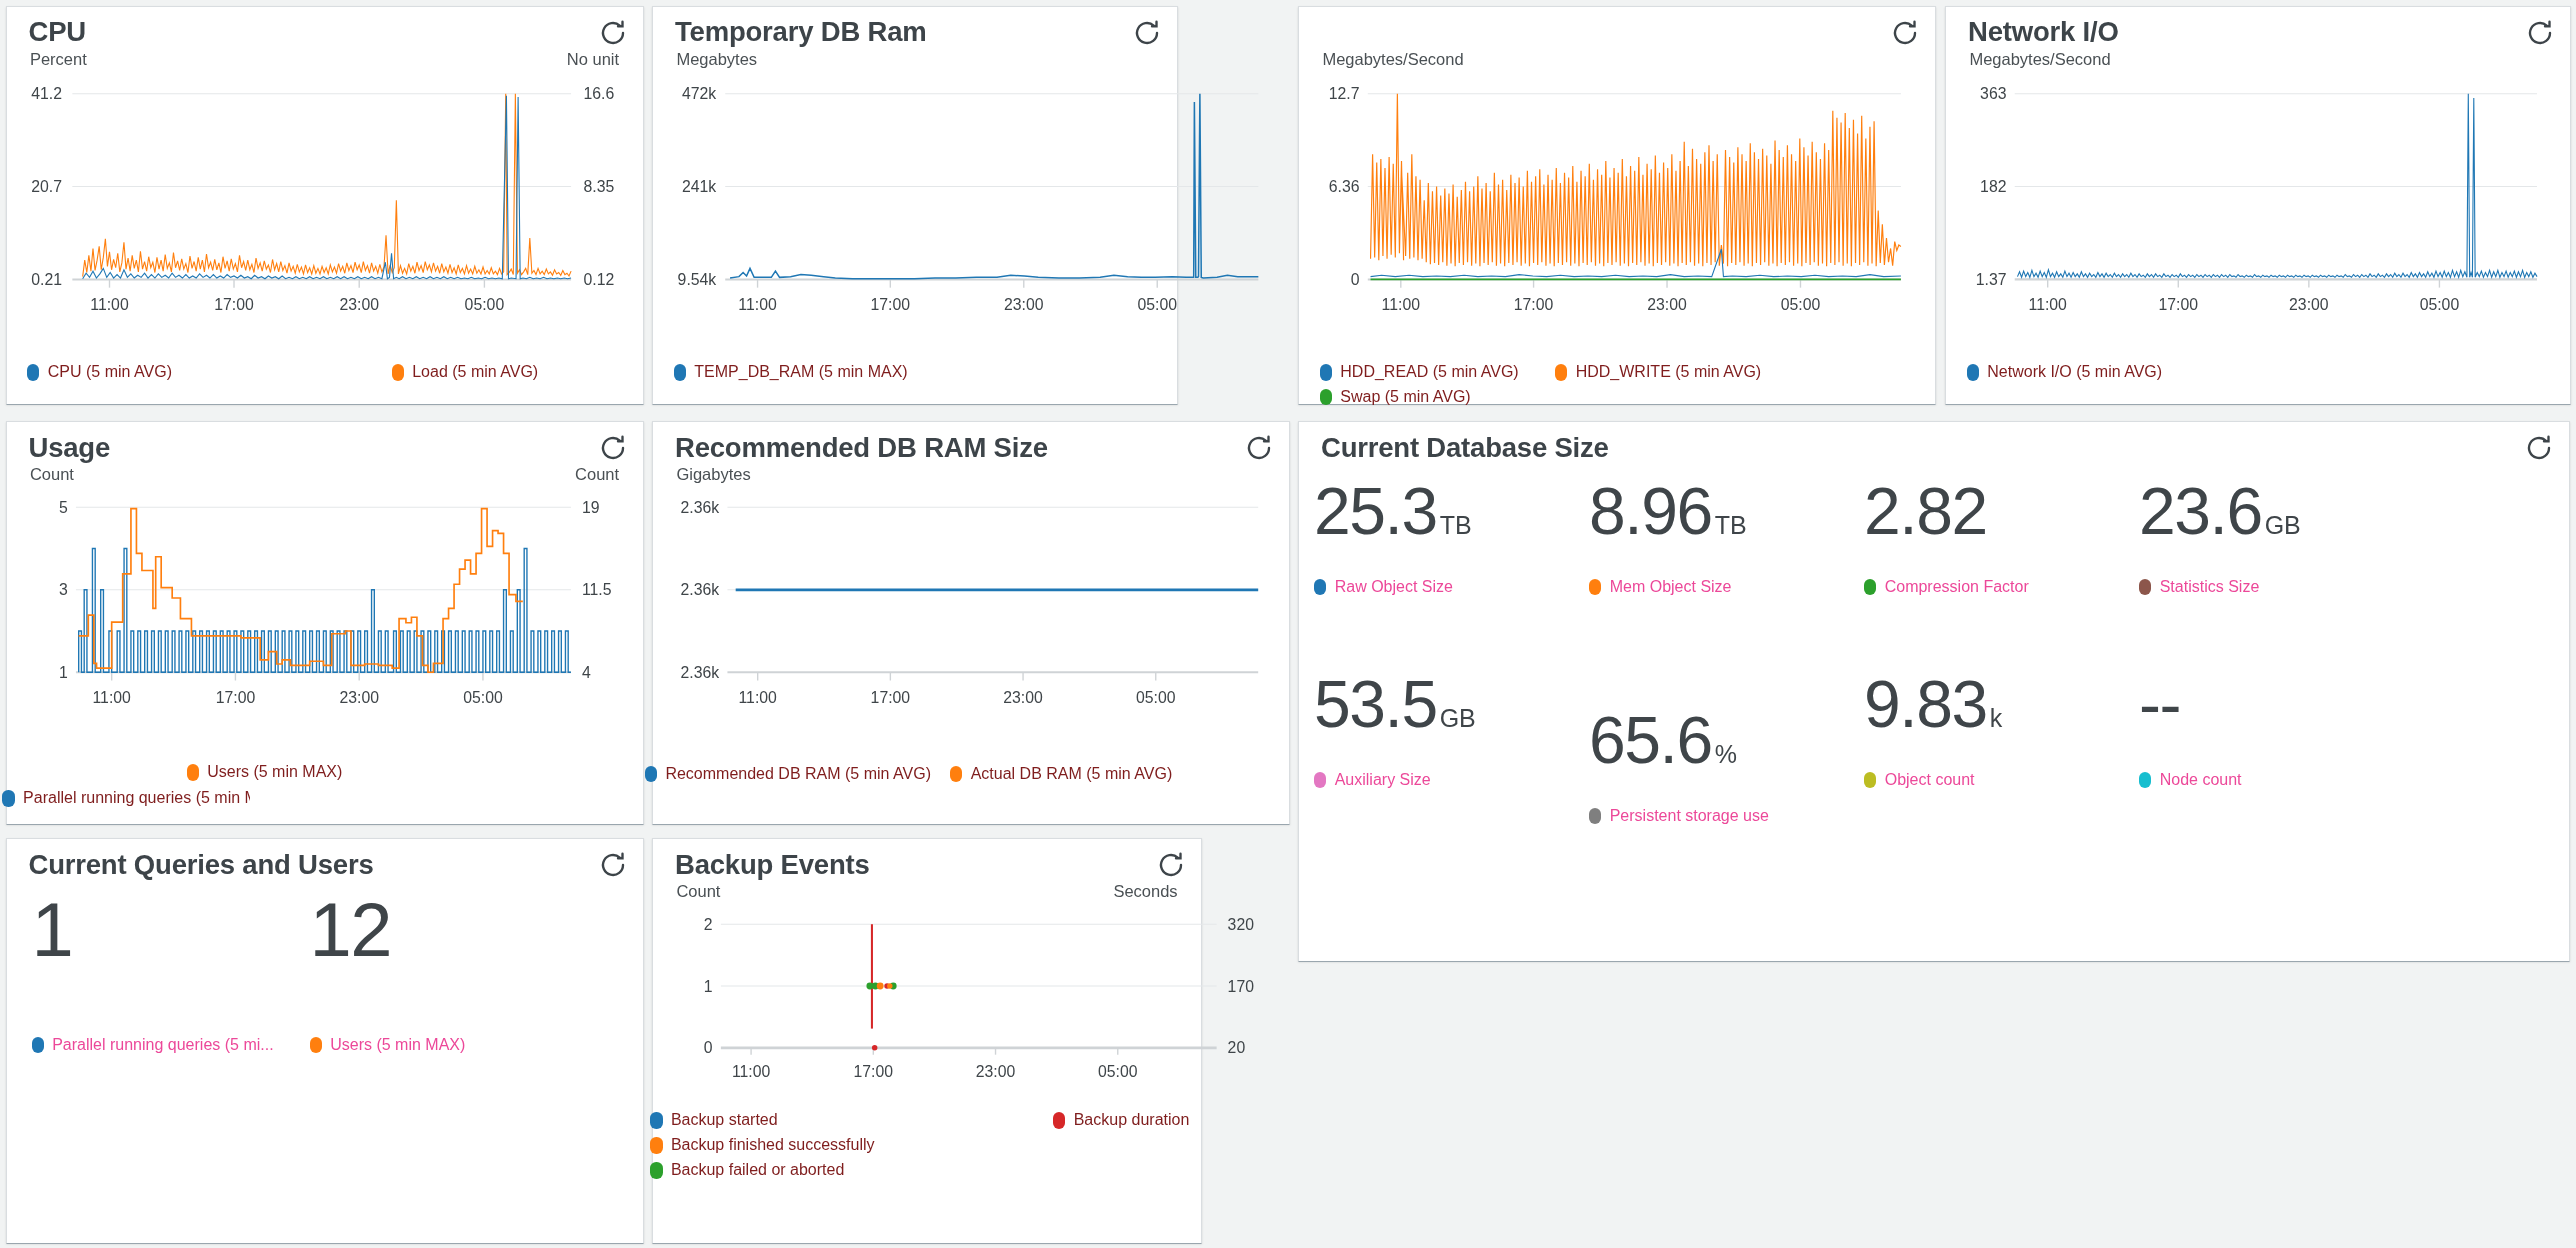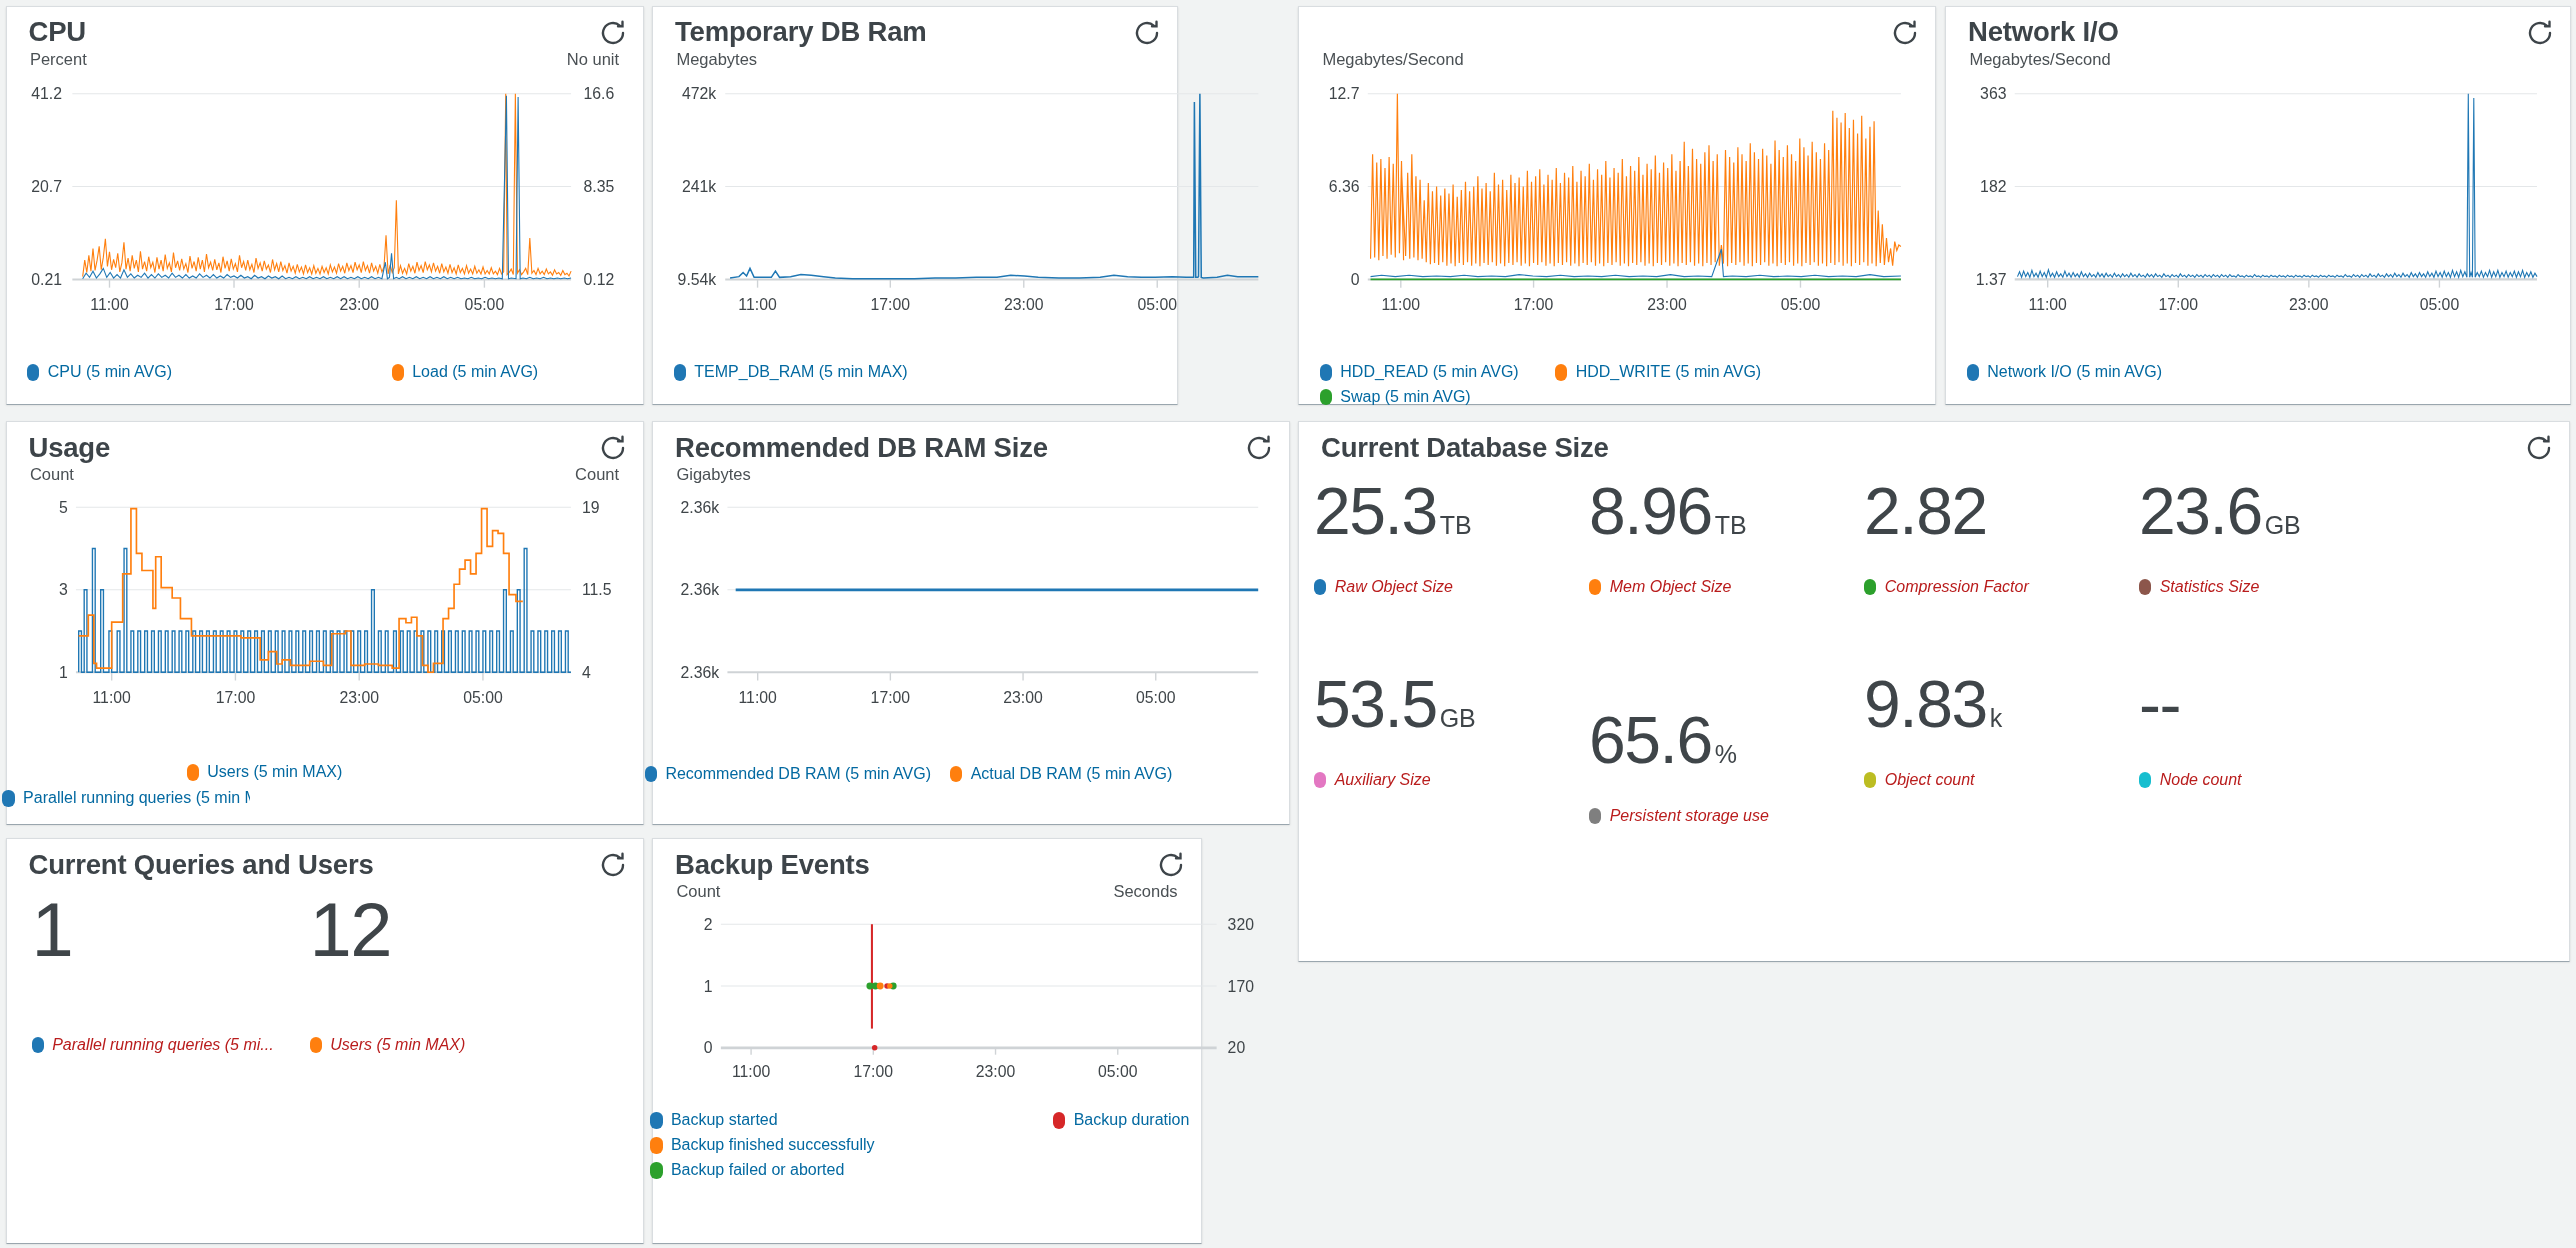--- a/index.html
+++ b/index.html
@@ -49,21 +49,21 @@
   .unit-left { position: absolute; left: 23.4px; top: 0; }
   .unit-right { position: absolute; right: 23.4px; top: 0; }
 
   .plot-wrap { position: relative; }
   .plot-wrap svg { display: block; }
 
   .legend {
     position: relative;
     padding: 0 20.6px;
     font-size: 16px;
-    color: #0369a1;
+    color: #7f1d1d;
   }
   .lg-item {
     position: absolute;
     display: flex;
     align-items: center;
     white-space: nowrap;
     cursor: pointer;
   }
   .lg-dot {
     width: 12.4px; height: 16.5px;
@@ -95,23 +95,22 @@
     font-size: 25px;
     letter-spacing: 0;
     margin-left: 2.8px;
     vertical-align: baseline;
   }
   .metric-leg {
     display: flex;
     align-items: center;
     margin-top: 18px;
     font-size: 16px;
-    color: #b91c1c;
+    color: #ec4899;
     white-space: nowrap;
-    font-style: italic;
   }
   .metric-sm .metric-val { font-size: 76px; line-height: 78px; }
 
   .tick-text { font-size: 23px; fill: #3f4549; font-family: "Liberation Sans", sans-serif; }
   .tick-text.end { text-anchor: end; }
   .tick-text.mid { text-anchor: middle; }
 </style>
 </head>
 <body>
 

